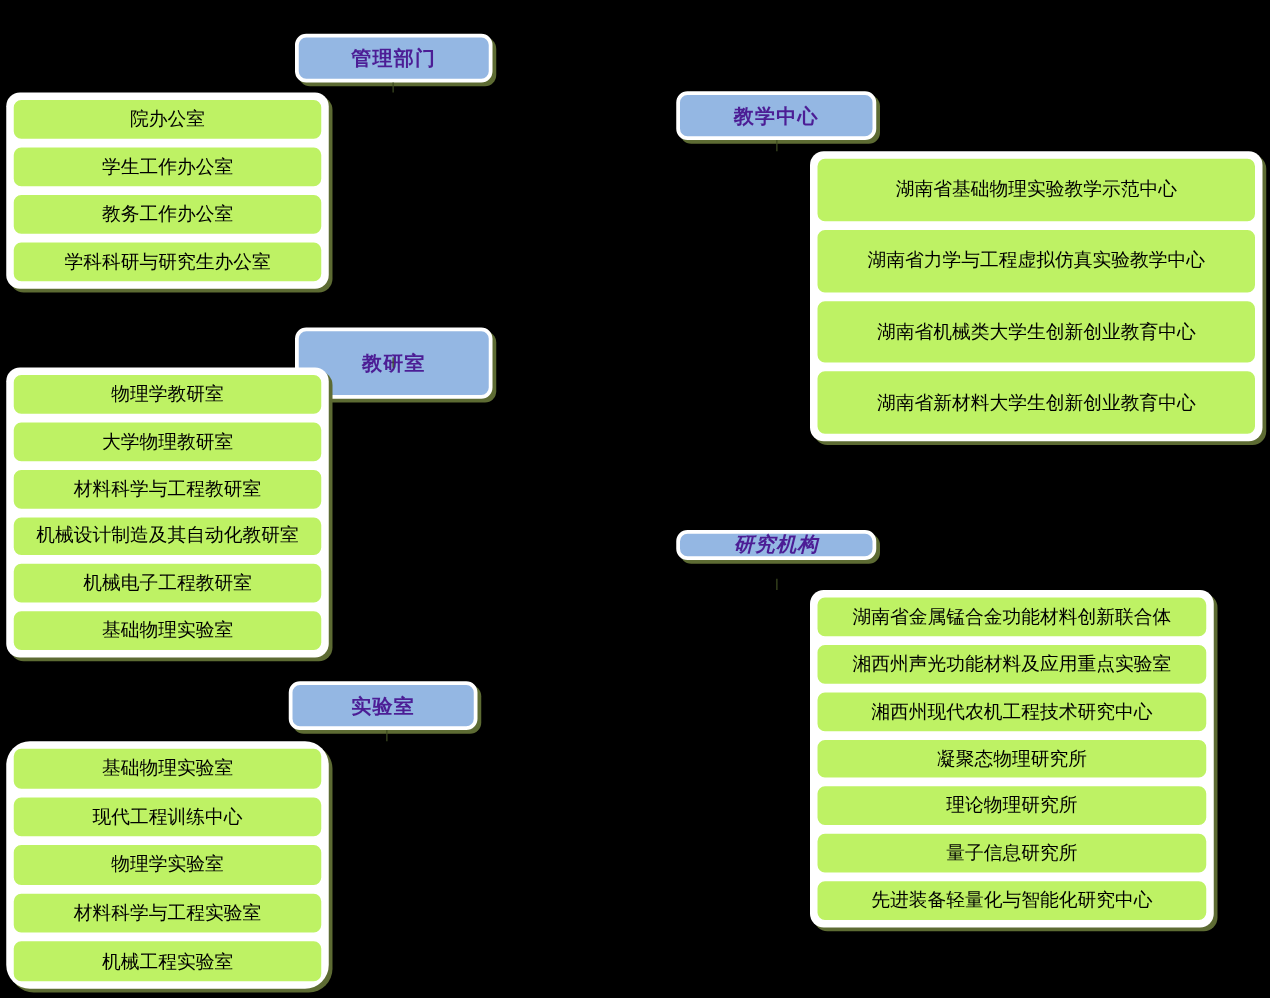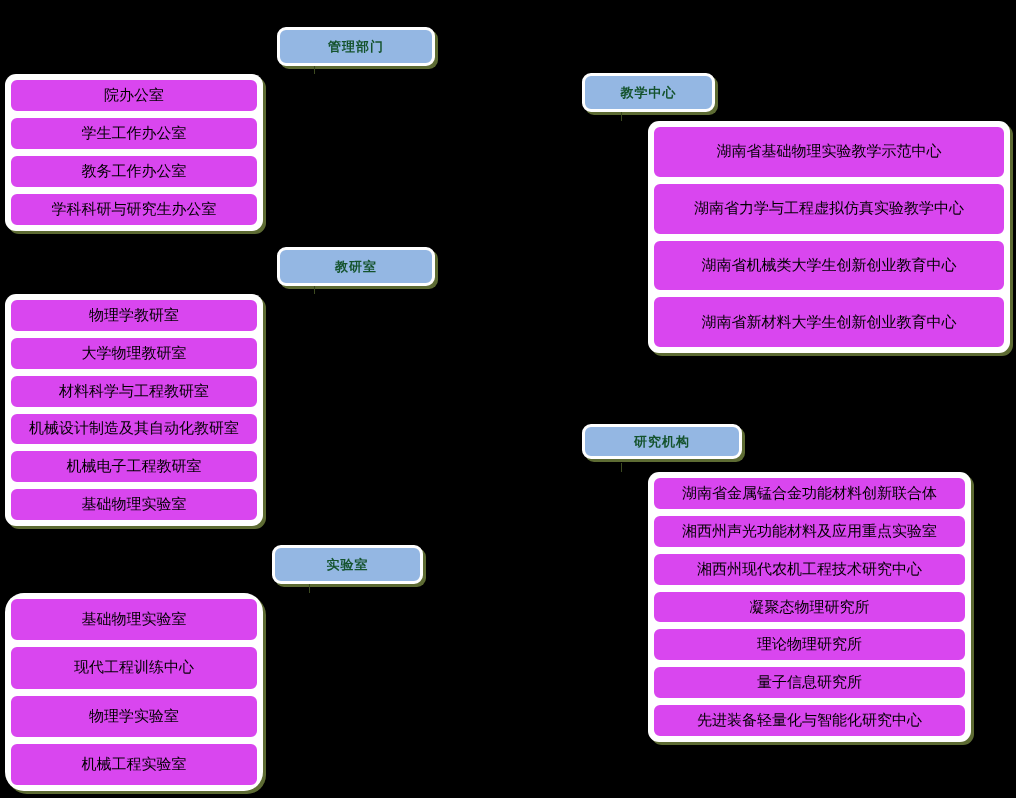--- a/index.html
+++ b/index.html
@@ -29,45 +29,44 @@
   .section-header {
     position: absolute;
     box-sizing: border-box;
     background: #94b7e3;
     border: 3px solid #ffffff;
     border-radius: 9px;
     box-shadow: 3px 3px 0 0 #5d6b33;
     display: flex;
     align-items: center;
     justify-content: center;
-    color: #14532d;
+    color: #4c1d95;
     font-weight: bold;
-    font-size: 13px;
+    font-size: 16px;
     letter-spacing: 1px;
     line-height: 1;
     text-align: center;
-    margin-left: 41px;
   }
 
   
   .item-group {
     position: absolute;
     box-sizing: border-box;
     background: #ffffff;
     border-radius: 11px;
     box-shadow: 3px 3px 0 0 #5d6b33;
     padding: 4px;
     display: flex;
     flex-direction: column;
     gap: 3px;
   }
 
   .item-box {
     box-sizing: border-box;
-    background: #d946ef;
+    background: #bef264;
     border: 2px solid #ffffff;
     border-radius: 8px;
     display: flex;
     align-items: center;
     justify-content: center;
     color: #000000;
     font-size: 15px;
     line-height: 1;
     text-align: center;
     flex: 1 1 auto;
@@ -78,31 +77,31 @@
   
   .connector {
     position: absolute;
     background: #3c4a20;
   }
 
   
   #hdr-admin      { left: 236px; top: 27px;  width: 158px; height: 39px; }
   #grp-admin      { left: 5px;   top: 74px;  width: 258px; height: 157px; }
 
-  #hdr-teaching-office { left: 236px; top: 247px; width: 158px; height: 39px; }
+  #hdr-teaching-office { left: 236px; top: 262px; width: 158px; height: 57px; }
   #grp-teaching-office { left: 5px;   top: 294px; width: 258px; height: 232px; justify-content: flex-end; }
 
   #hdr-lab        { left: 231px; top: 545px; width: 151px; height: 39px; text-align: center; }
   #grp-lab        { left: 5px;   top: 593px; width: 258px; height: 198px; border-radius: 19px; }
 
   
-  #hdr-teaching-center { left: 541px; top: 73px;  width: 133px; height: 39px; text-align: center; }
+  #hdr-teaching-center { left: 541px; top: 73px;  width: 160px; height: 39px; text-align: center; }
   #grp-teaching-center { left: 648px; top: 121px; width: 362px; height: 232px; }
 
-  #hdr-research   { left: 541px; top: 424px; width: 160px; height: 35px; }
+  #hdr-research   { left: 541px; top: 424px; width: 160px; height: 24px; font-style: italic; }
   #grp-research   { left: 648px; top: 472px; width: 323px; height: 270px; }
 </style>
 </head>
 <body>
 
 <div id="org-chart">
 
   <div class="section-header" id="hdr-admin">管理部门</div>
   <div class="connector" style="left:314px; top:66px; width:1px; height:8px;"></div>
   <div class="item-group" id="grp-admin">
@@ -122,20 +121,21 @@
     <div class="item-box">机械电子工程教研室</div>
     <div class="item-box">基础物理实验室</div>
   </div>
 
   <div class="section-header" id="hdr-lab">实验室</div>
   <div class="connector" style="left:309px; top:584px; width:1px; height:9px;"></div>
   <div class="item-group" id="grp-lab">
     <div class="item-box">基础物理实验室</div>
     <div class="item-box">现代工程训练中心</div>
     <div class="item-box">物理学实验室</div>
+    <div class="item-box">材料科学与工程实验室</div>
     <div class="item-box">机械工程实验室</div>
   </div>
 
   <div class="section-header" id="hdr-teaching-center">教学中心</div>
   <div class="connector" style="left:621px; top:112px; width:1px; height:9px;"></div>
   <div class="item-group" id="grp-teaching-center">
     <div class="item-box">湖南省基础物理实验教学示范中心</div>
     <div class="item-box">湖南省力学与工程虚拟仿真实验教学中心</div>
     <div class="item-box">湖南省机械类大学生创新创业教育中心</div>
     <div class="item-box">湖南省新材料大学生创新创业教育中心</div>

